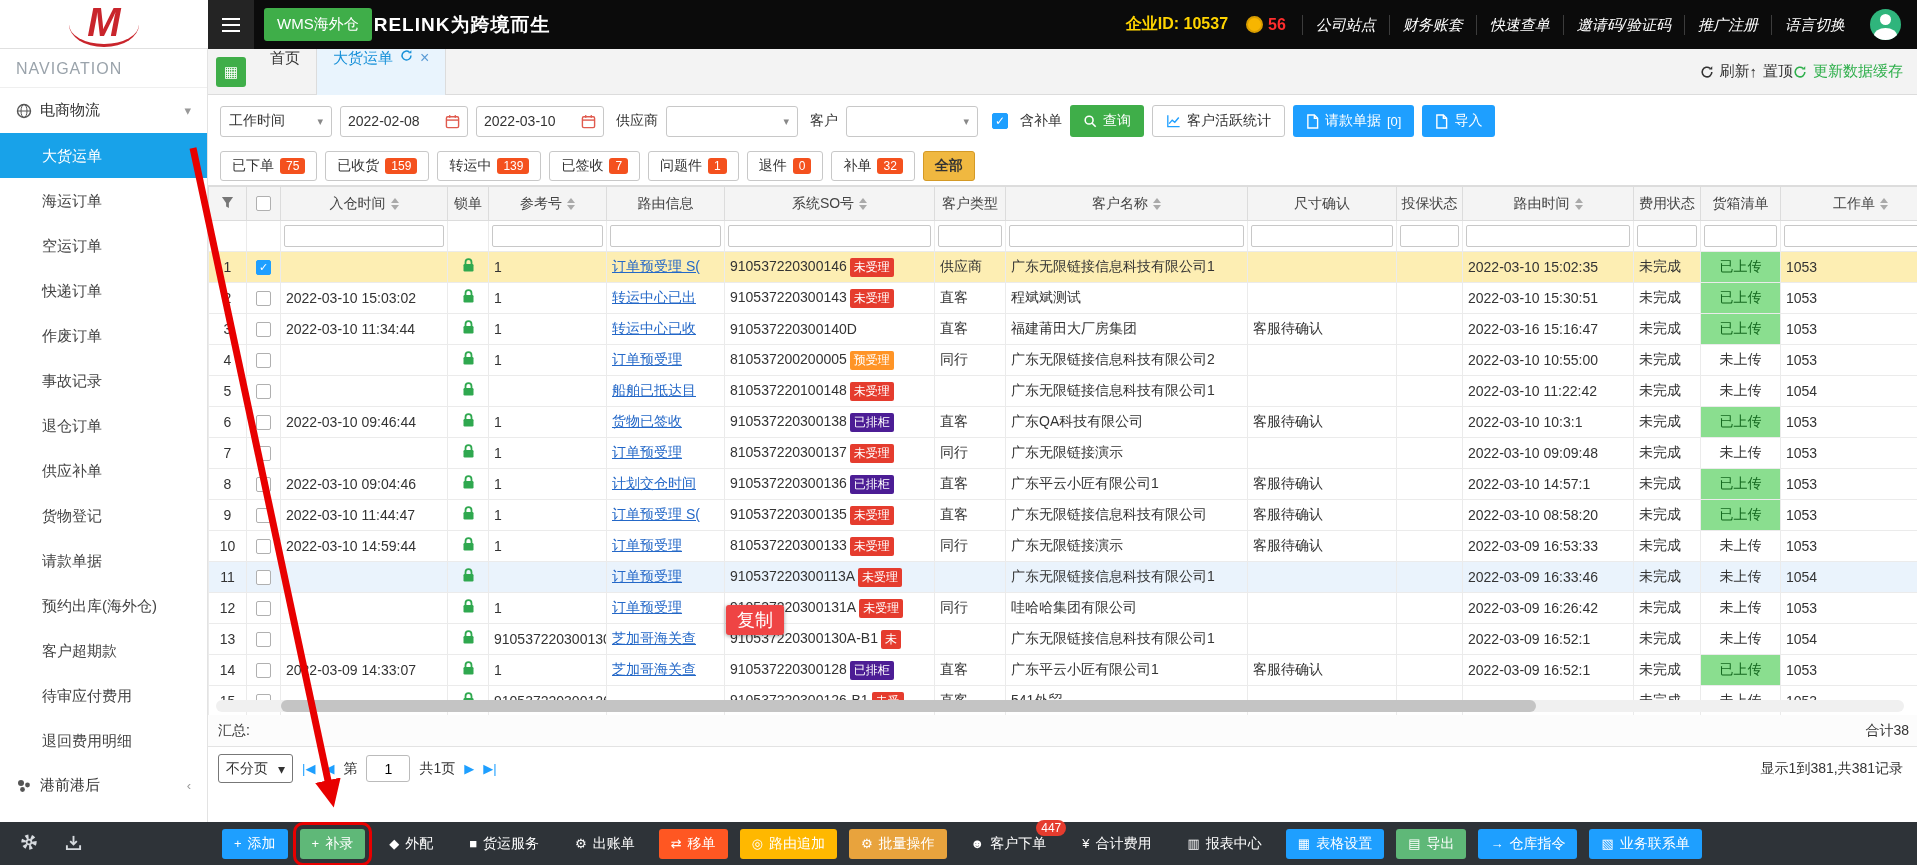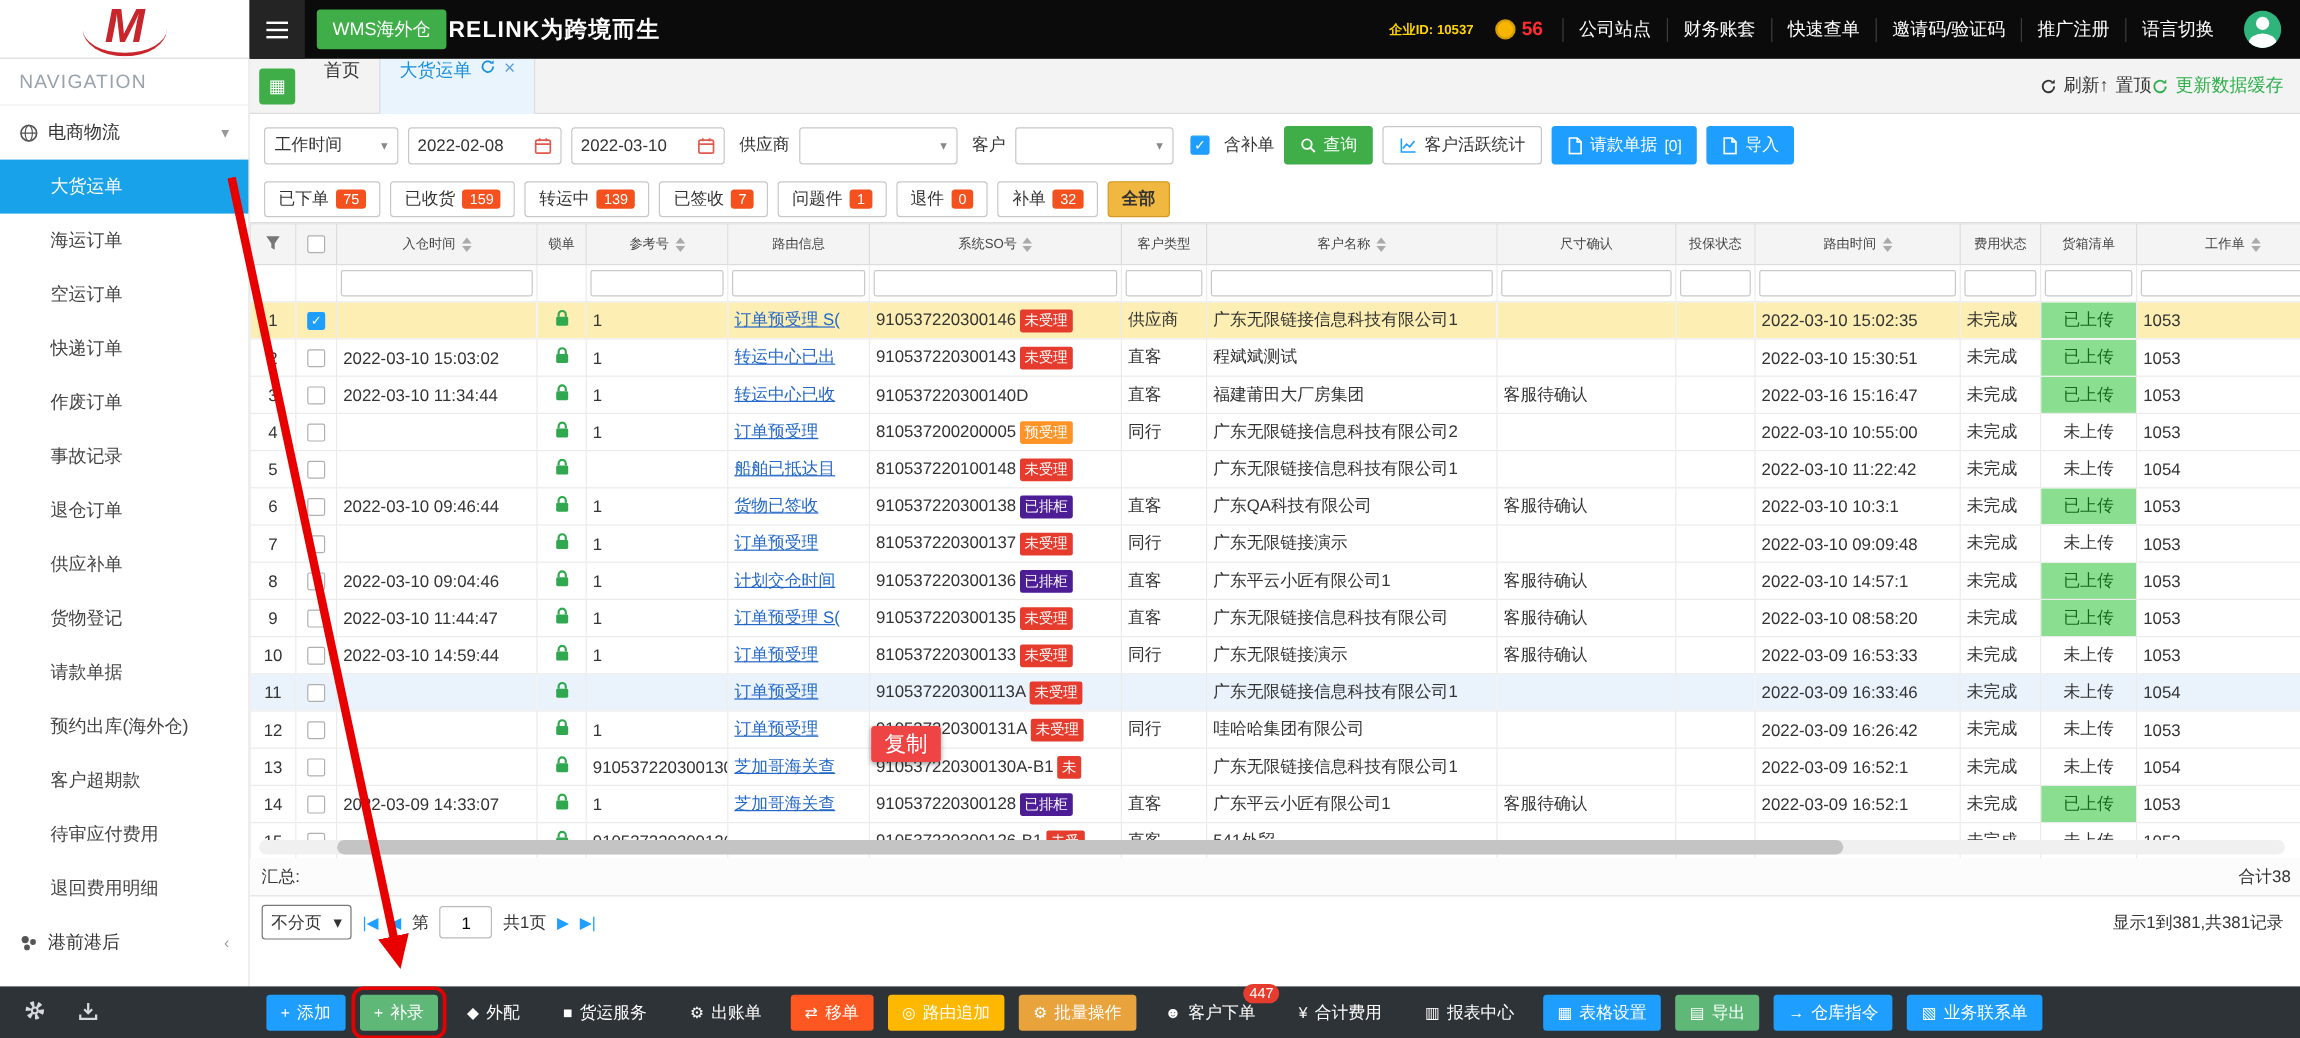--- a/index.html
+++ b/index.html
@@ -9,25 +9,25 @@
 
   
   .topbar { position:absolute; top:0; left:0; width:1917px; height:49px; background:#0b0b0b; display:flex; align-items:center; z-index:5; }
   .logo-box { width:208px; height:49px; background:#fff; border-bottom:1px solid #e0e0e0; display:flex; align-items:center; justify-content:center; flex:none; }
   .logo-m { font-size:40px; font-weight:bold; font-style:italic; color:#c9252c; line-height:1; border-bottom:3px solid #c9252c; padding:0 18px 2px; border-radius:0 0 50% 50%; }
   .burger { width:46px; height:49px; background:#242424; display:flex; flex-direction:column; justify-content:center; align-items:center; gap:4px; cursor:pointer; flex:none; }
   .burger i { display:block; width:18px; height:2px; background:#fff; }
   .wms-btn { margin-left:10px; background:#3fae49; color:#fff; font-size:15px; padding:7px 13px; border-radius:3px; border:none; cursor:pointer; flex:none; font-family:inherit; }
   .slogan { color:#fff; font-size:19px; font-weight:bold; margin-left:2px; letter-spacing:1px; white-space:nowrap; }
   .topbar-right { margin-left:auto; display:flex; align-items:center; height:100%; }
-  .ent { color:#ffd400; font-size:11px; font-weight:bold; margin-right:18px; white-space:nowrap; }
+  .ent { color:#ffd400; font-size:16px; font-weight:bold; margin-right:18px; white-space:nowrap; }
   .coin-wrap { display:flex; align-items:center; gap:5px; margin-right:16px; cursor:pointer; }
   .coin { width:17px; height:17px; border-radius:50%; background:#f7b500; border:2px solid #d89d00; display:inline-block; }
   .coin-count { color:#ff2d2d; font-weight:bold; font-size:16px; }
-  .top-links { display:flex; align-items:flex-end; height:20px; }
+  .top-links { display:flex; align-items:flex-end; height:20px;font-style:italic; }
   .top-link { color:#fff; font-size:15px; padding:0 13px; border-left:1px solid #3c3c3c; cursor:pointer; white-space:nowrap; line-height:20px; }
   .avatar { width:31px; height:31px; border-radius:50%; background:#2fb57c; margin:0 16px 0 12px; position:relative; overflow:hidden; flex:none; cursor:pointer; }
   .avatar::before { content:""; position:absolute; left:10px; top:5px; width:11px; height:11px; border-radius:50%; background:#fff; }
   .avatar::after { content:""; position:absolute; left:4px; top:19px; width:23px; height:15px; border-radius:50%; background:#fff; }
 
   
   .sidebar { position:absolute; left:0; top:49px; width:208px; height:773px; background:#fff; border-right:1px solid #e3e3e3; z-index:4; }
   .nav-title { color:#9aa3ab; font-size:16px; padding:11px 16px 9px; letter-spacing:1px; border-bottom:1px solid #efefef; }
   .nav-section { display:flex; align-items:center; padding:0 16px; height:45px; font-size:15px; color:#333; cursor:pointer; gap:8px; }
   .nav-section .caret { margin-left:auto; color:#999; font-size:13px; }
@@ -61,21 +61,21 @@
   .inv-badge { font-size:13px; }
 
   .statusbar { height:38px; display:flex; align-items:center; gap:8px; padding:0 12px; flex:none; }
   .stab { height:30px; border:1px solid #c8c8c8; border-radius:3px; background:#fff; display:inline-flex; align-items:center; padding:0 11px; gap:6px; font-size:14px; cursor:pointer; white-space:nowrap; }
   .stab .cnt { background:#f4511e; color:#fff; border-radius:3px; font-size:12px; padding:1px 6px; }
   .stab.active { background:#f0b840; border-color:#d49a26; font-weight:bold; }
 
   
   .table-wrap { height:530px; overflow:hidden; position:relative; border-top:1px solid #ddd; flex:none; }
   table.grid { border-collapse:collapse; table-layout:fixed; width:1732px; }
-  .grid th { background:#f4f4f4; border:1px solid #dcdcdc; height:34px; font-weight:normal; font-size:11px; color:#444; padding:0 4px; white-space:nowrap; overflow:hidden; }
+  .grid th { background:#f4f4f4; border:1px solid #dcdcdc; height:34px; font-weight:normal; font-size:14px; color:#444; padding:0 4px; white-space:nowrap; overflow:hidden; }
   .grid td { border:1px solid #ebebeb; height:31px; font-size:14px; color:#333; padding:0 5px; white-space:nowrap; overflow:hidden; background:#fff; }
   tr.filter-row td { background:#fff; padding:2px 3px; }
   tr.filter-row input { width:100%; height:22px; border:1px solid #c8c8c8; border-radius:2px; font-family:inherit; }
   tr.hl-yellow td { background:#fdeeb3; }
   tr.hl-blue td { background:#eaf3fc; }
   td.c, th.c { text-align:center; }
   a.route-link { color:#2468c8; text-decoration:underline; cursor:pointer; }
   .badge { display:inline-block; color:#fff; font-size:12px; padding:1px 4px; border-radius:2px; margin-left:3px; }
   .badge.red { background:#e53c2e; }
   .badge.green { background:#4c1d95; }

